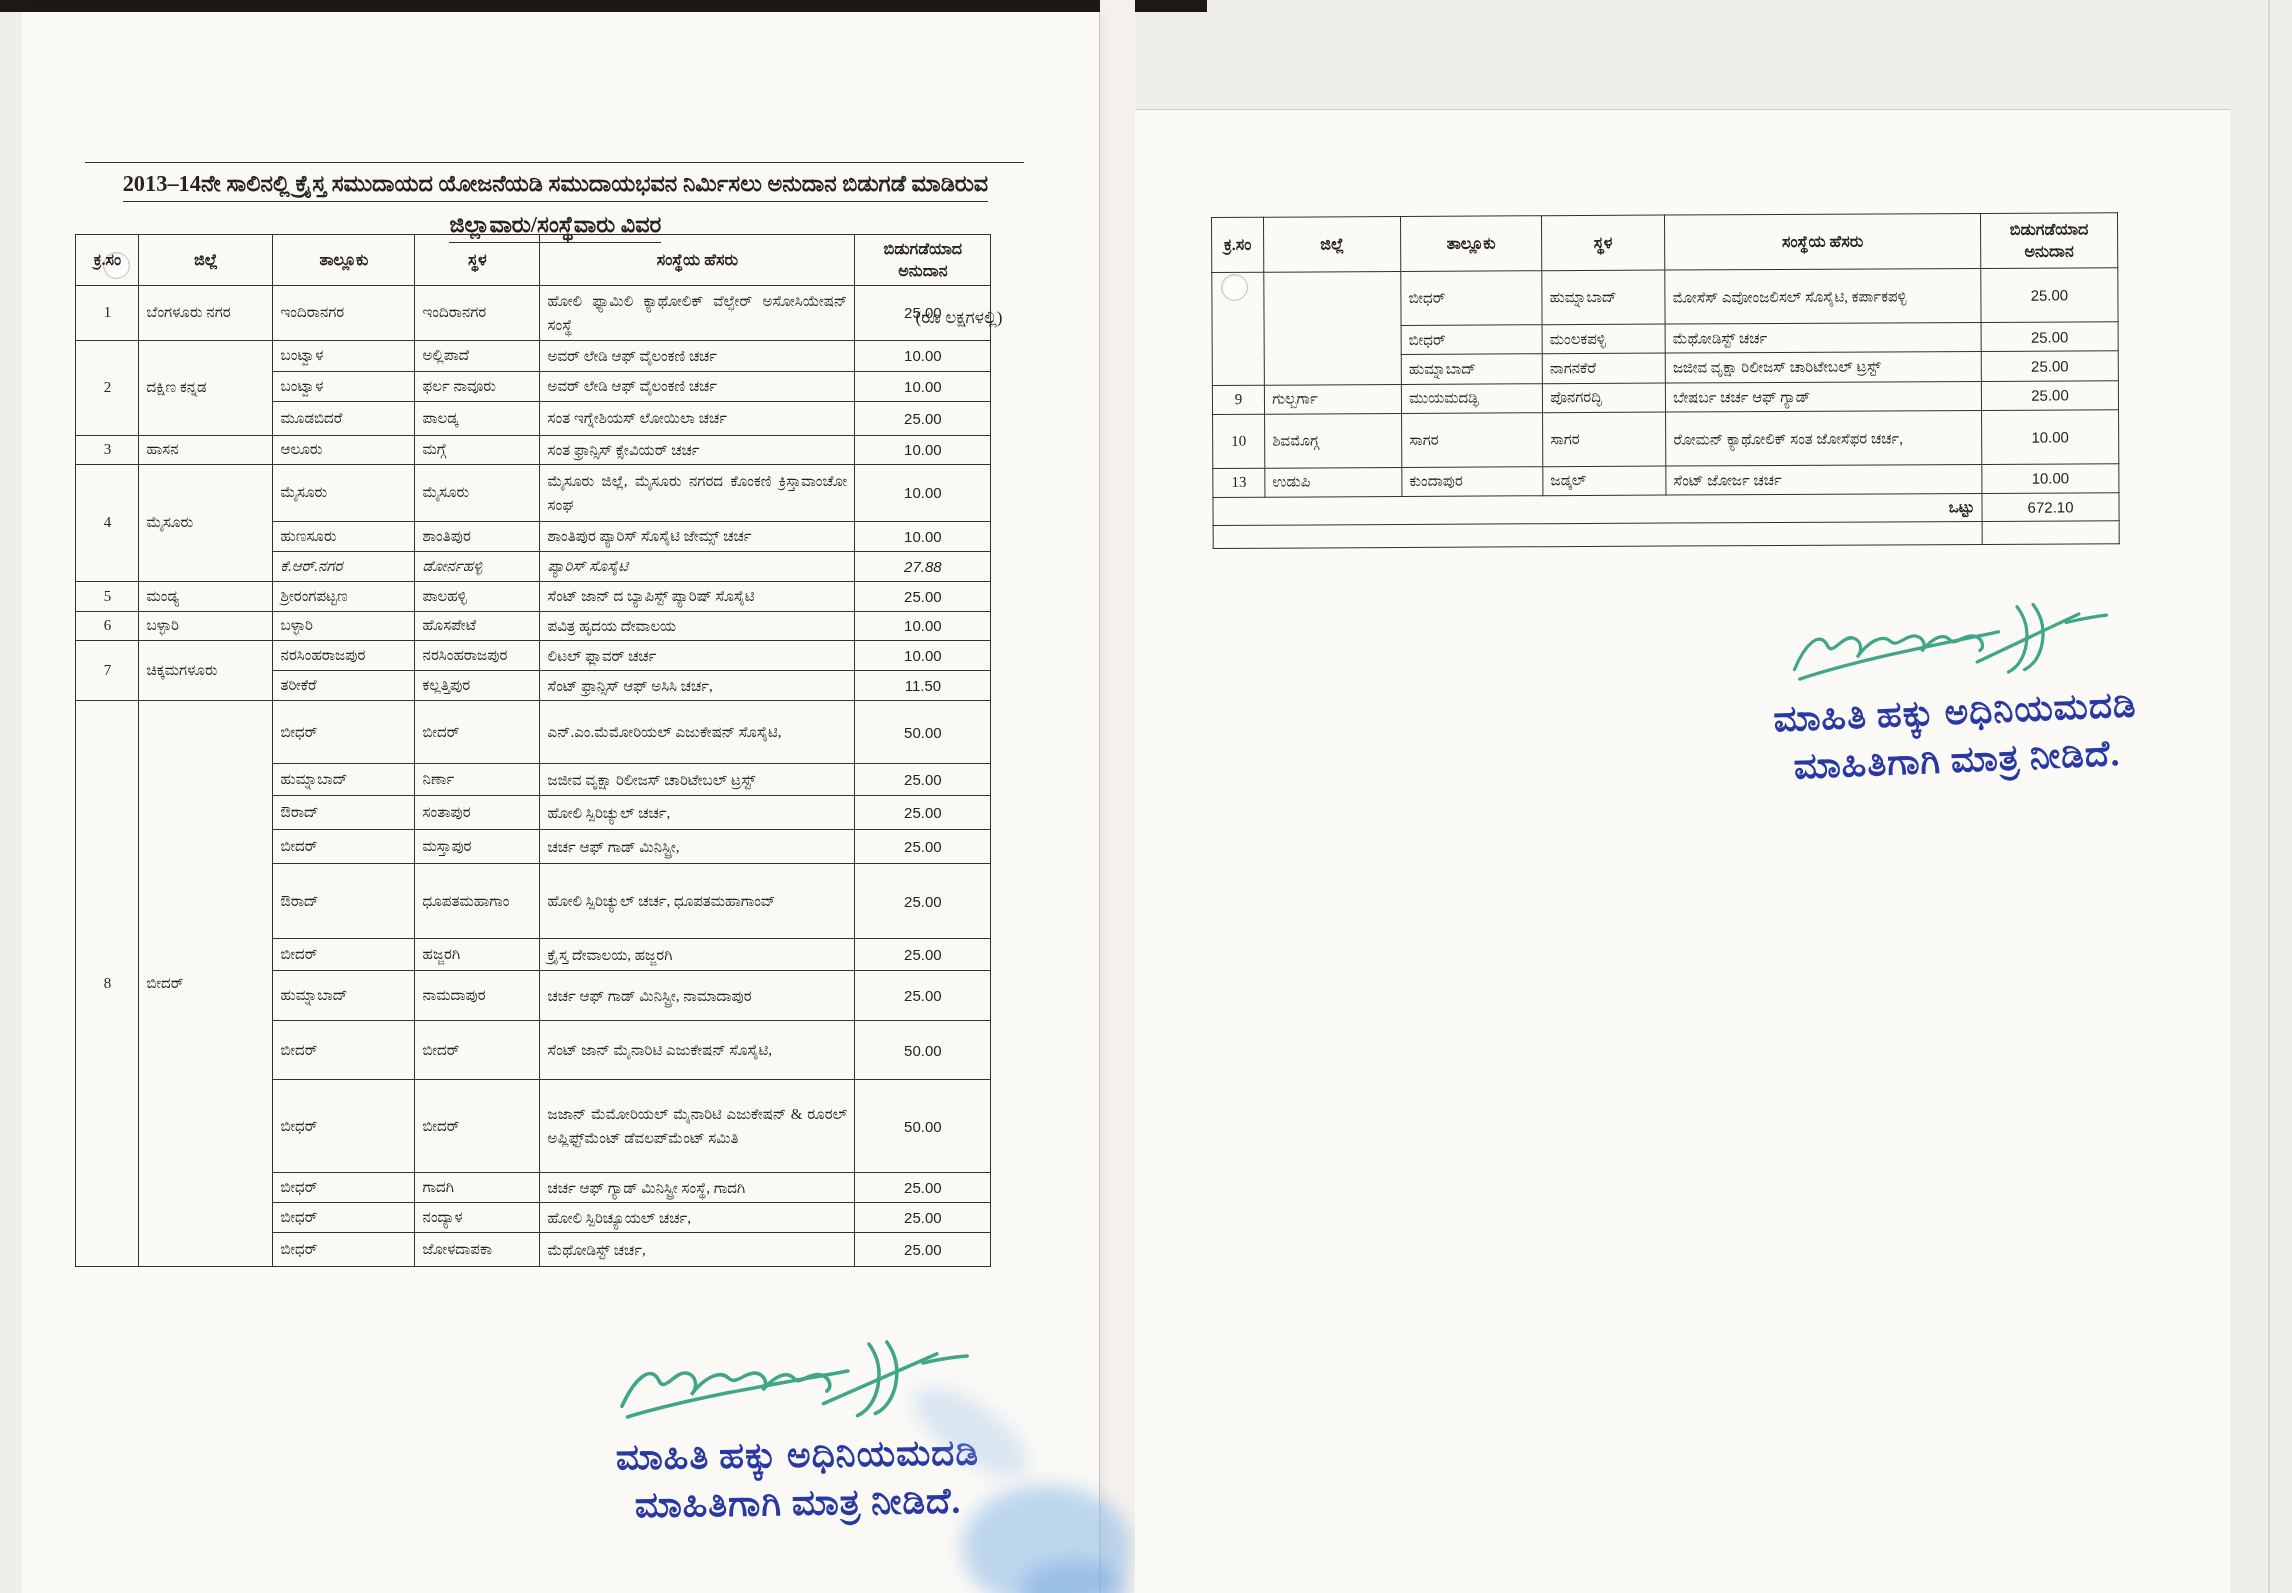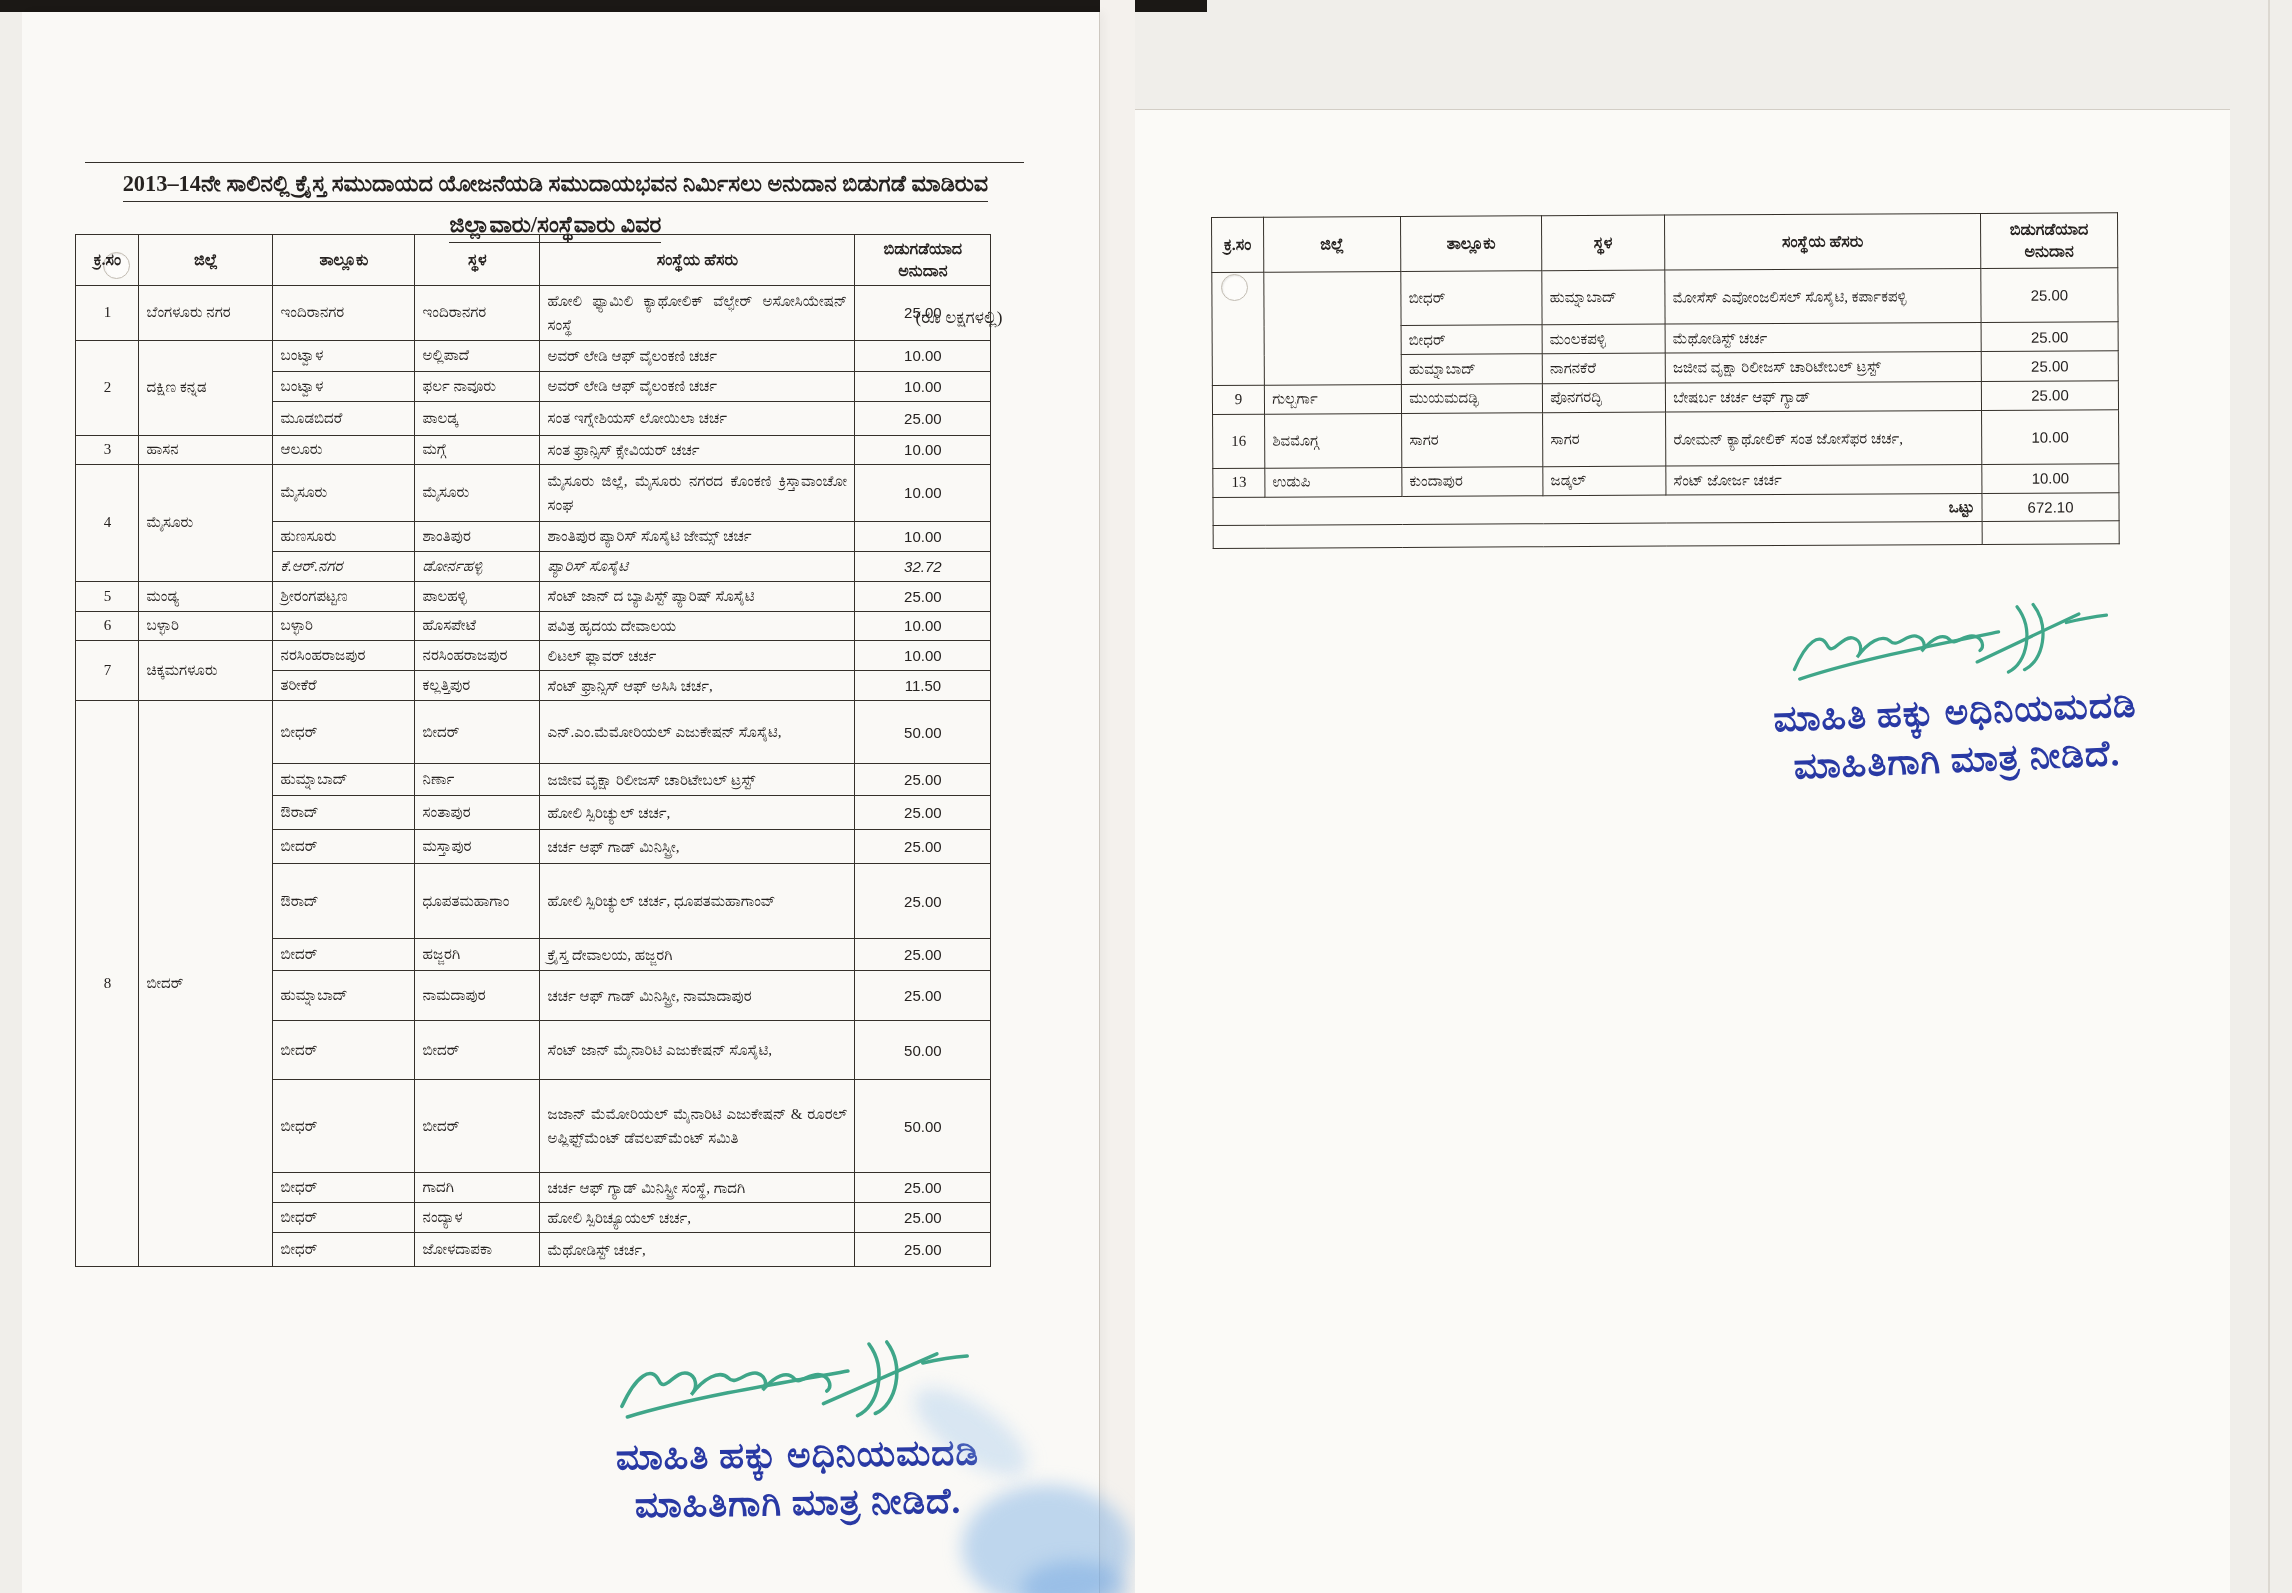--- a/index.html
+++ b/index.html
@@ -144,21 +144,21 @@
           <tr style="height: 30px;">
             <td>ಹುಣಸೂರು</td>
             <td>ಶಾಂತಿಪುರ</td>
             <td class="org">ಶಾಂತಿಪುರ ಪ್ಯಾರಿಸ್ ಸೊಸೈಟಿ ಜೇಮ್ಸ್ ಚರ್ಚ</td>
             <td class="amt">10.00</td>
           </tr>
           <tr style="height: 30px; font-style: italic;">
             <td>ಕೆ.ಆರ್.ನಗರ</td>
             <td>ಡೋರ್ನಹಳ್ಳಿ</td>
             <td class="org">ಪ್ಯಾರಿಸ್ ಸೊಸೈಟಿ</td>
-            <td class="amt">32.72</td>
+            <td class="amt">27.88</td>
           </tr>
           <tr style="height: 30px;">
             <td class="sl" rowspan="1">5</td>
             <td class="district" rowspan="1">ಮಂಡ್ಯ</td>
             <td>ಶ್ರೀರಂಗಪಟ್ಟಣ</td>
             <td>ಪಾಲಹಳ್ಳಿ</td>
             <td class="org">ಸೆಂಟ್ ಜಾನ್ ದ ಬ್ಯಾಪಿಸ್ಟ್ ಪ್ಯಾರಿಷ್ ಸೊಸೈಟಿ</td>
             <td class="amt">25.00</td>
           </tr>
           <tr style="height: 29.6px;">
@@ -326,21 +326,21 @@
           </tr>
           <tr style="height: 29.6px;">
             <td class="sl" rowspan="1">9</td>
             <td class="district" rowspan="1">ಗುಲ್ಬರ್ಗಾ</td>
             <td>ಮುಯಮದಡ್ಳಿ</td>
             <td>ಪೊನಗರದ್ಳಿ</td>
             <td class="org">ಬೇಷರ್ಬ ಚರ್ಚ ಆಫ್ ಗ್ಯಾಡ್</td>
             <td class="amt">25.00</td>
           </tr>
           <tr style="height: 54px;">
-            <td class="sl" rowspan="1">16</td>
+            <td class="sl" rowspan="1">10</td>
             <td class="district" rowspan="1">ಶಿವಮೊಗ್ಗ</td>
             <td>ಸಾಗರ</td>
             <td>ಸಾಗರ</td>
             <td class="org">ರೋಮನ್ ಕ್ಯಾಥೋಲಿಕ್ ಸಂತ ಜೋಸೆಫರ ಚರ್ಚ,</td>
             <td class="amt vbot">10.00</td>
           </tr>
           <tr style="height: 28px;">
             <td class="sl" rowspan="1">13</td>
             <td class="district" rowspan="1">ಉಡುಪಿ</td>
             <td>ಕುಂದಾಪುರ</td>

